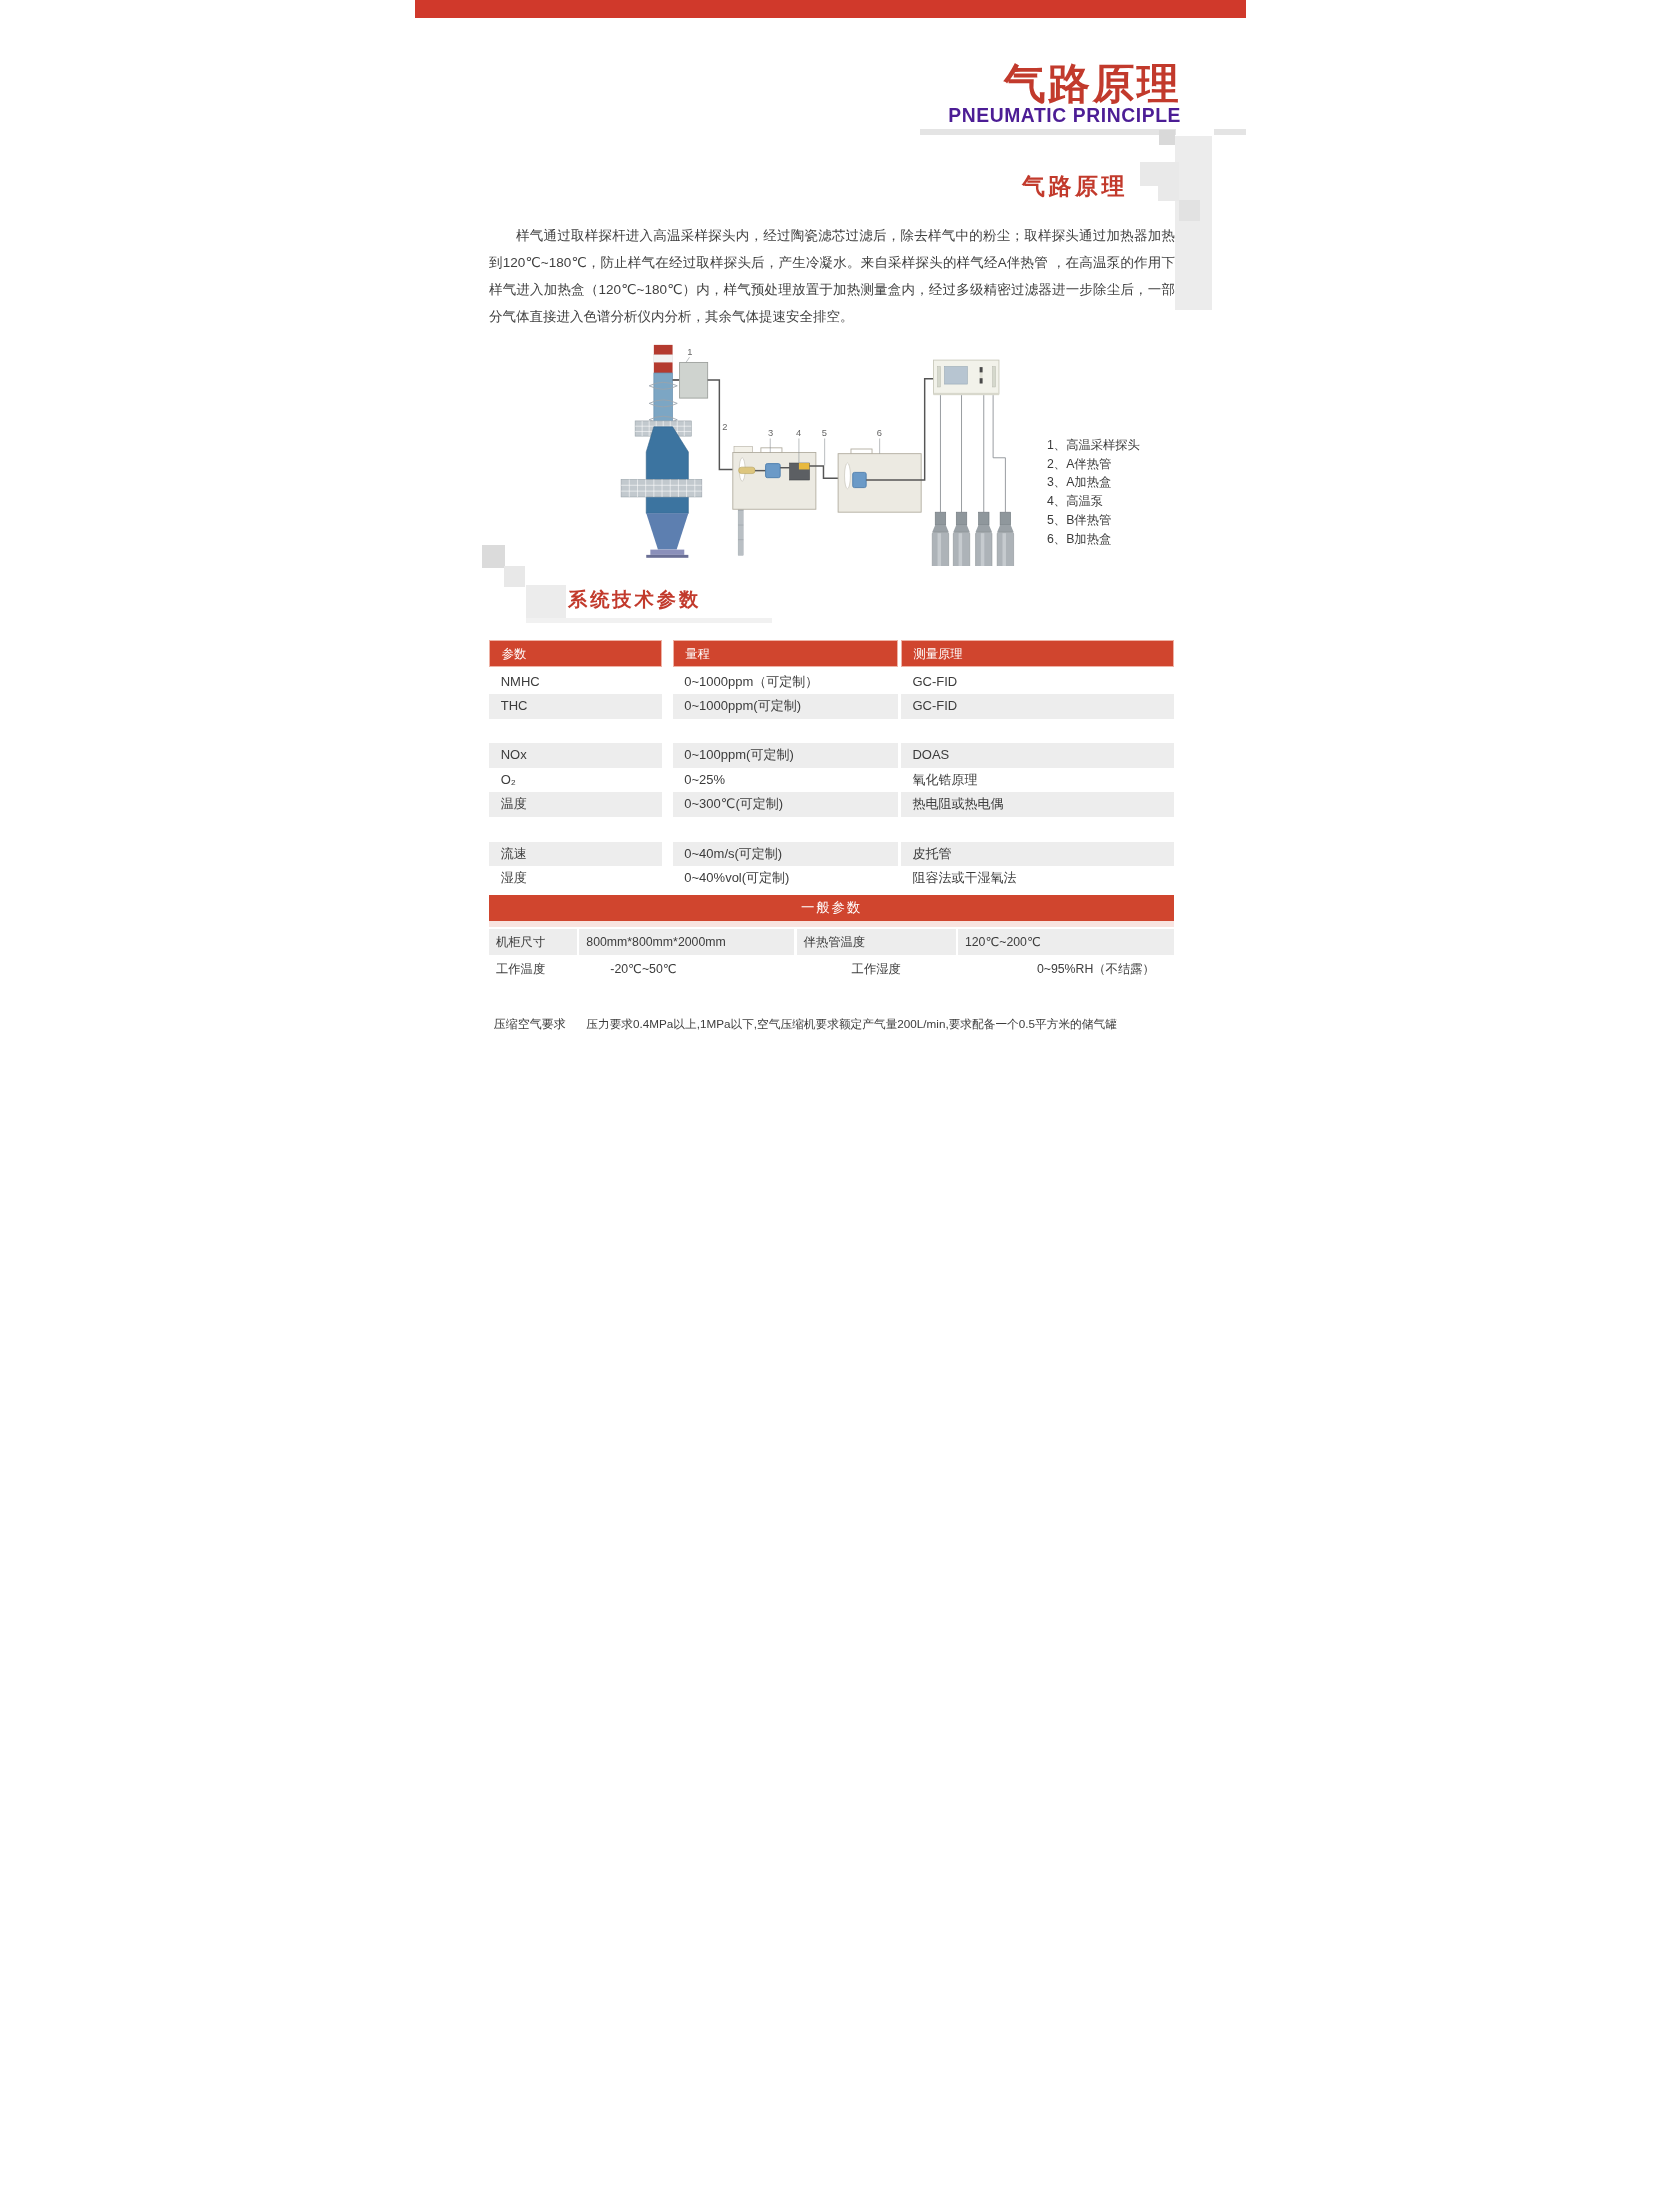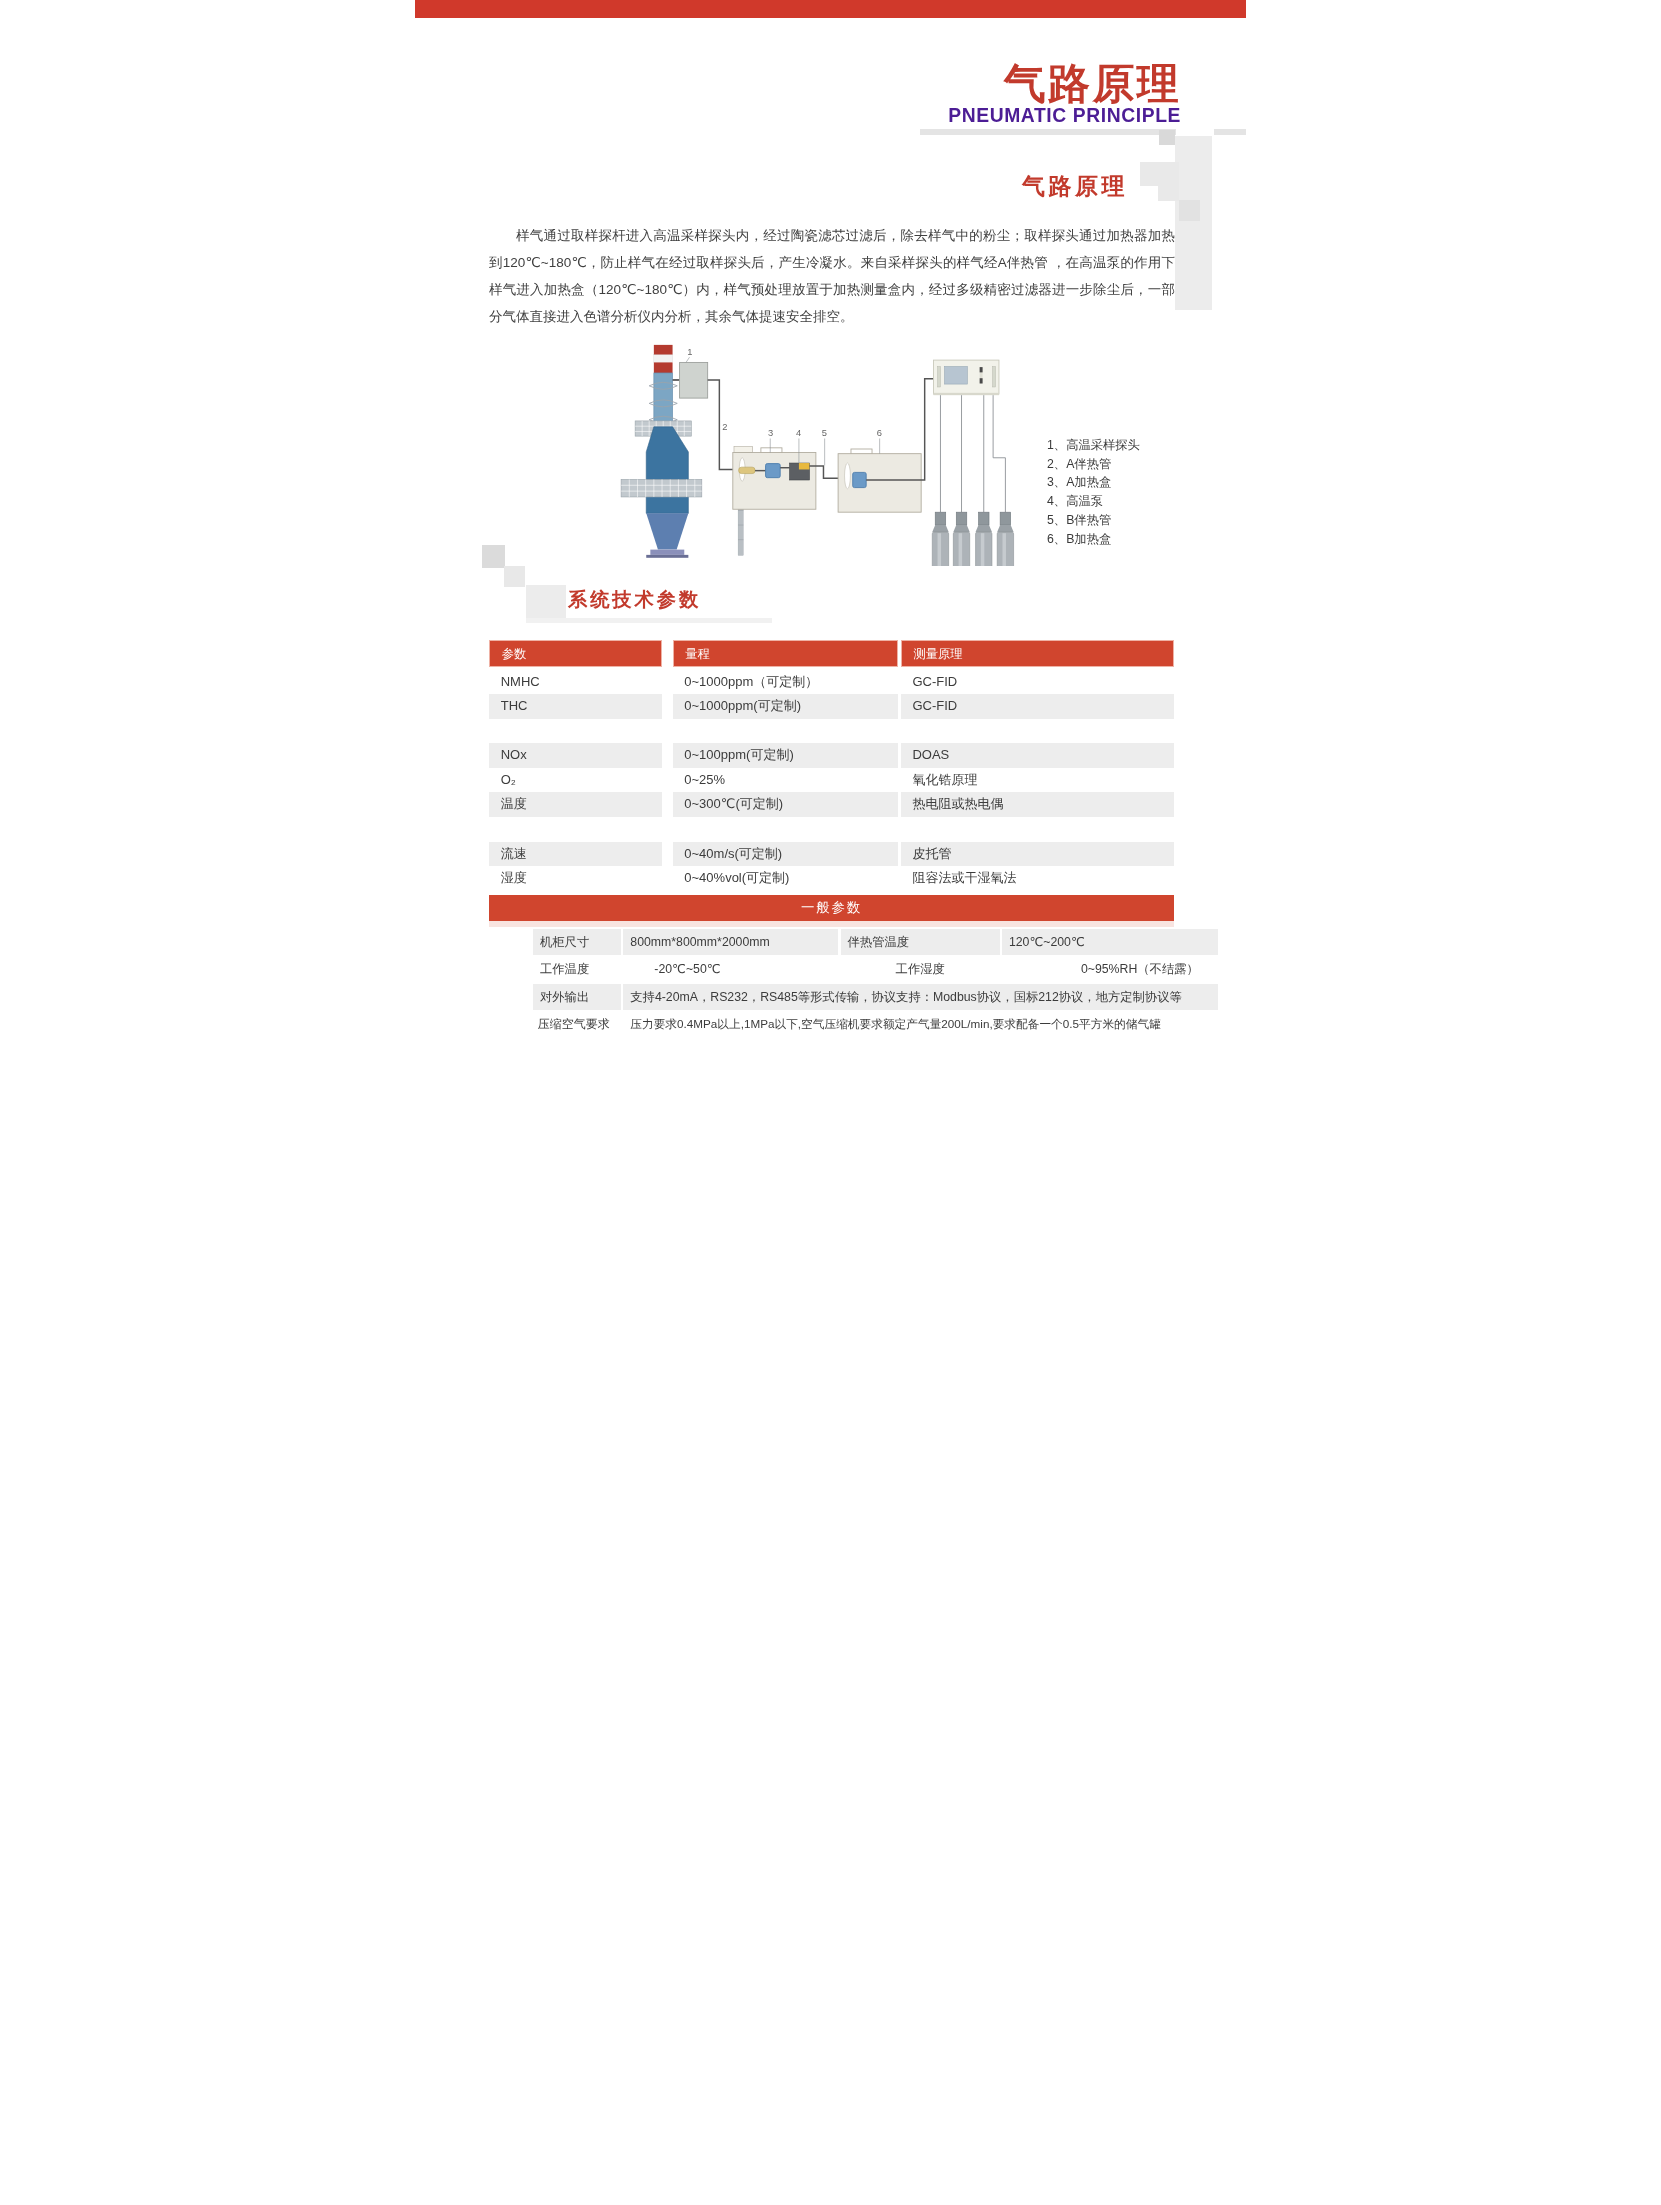--- a/index.html
+++ b/index.html
@@ -20,21 +20,21 @@
   .trow .c2{width:233px;margin-left:11px;}
   .trow .c3{width:282px;margin-left:2.3px;}
   .thead-cell{background:#d0452e;border:1.2px solid #efb2a5;color:#fff;font-size:12.3px;
               height:27px;line-height:27px;padding-left:11.7px;box-sizing:border-box;}
   .tcell{font-size:13px;color:#3c3c3c;height:24.6px;line-height:24.6px;padding-left:11.7px;box-sizing:border-box;white-space:nowrap;overflow:hidden;}
   .row-a .tcell{background:#ffffff;}
   .row-b .tcell{background:#ededed;}
   .banner{left:74px;top:895px;width:685px;height:26px;background:#d0452e;color:#fff;
           font-size:13.5px;line-height:26px;text-align:center;letter-spacing:1.8px;}
   
-  .grow{left:74px;width:771px;display:flex;margin-left:44px;}
+  .grow{left:74px;width:771px;display:flex;}
   .grow .g1{width:88px;}
   .grow .g2{width:215px;margin-left:2.3px;}
   .grow .g3{width:159px;margin-left:2.3px;}
   .grow .g4{width:216px;margin-left:2.3px;}
   .grow .gspan{width:595px;margin-left:2.3px;}
   .gcell{font-size:12.3px;color:#3c3c3c;height:26px;line-height:26px;padding-left:7px;box-sizing:border-box;white-space:nowrap;overflow:hidden;}
   .grow-a .gcell{background:#ededed;}
   .grow-b .gcell{background:#ffffff;}
   svg text{font-family:"Liberation Sans","DejaVu Sans",sans-serif;}
 </style>
@@ -242,23 +242,19 @@
     <div class="g2 gcell">800mm*800mm*2000mm</div>
     <div class="g3 gcell">伴热管温度</div>
     <div class="g4 gcell">120℃~200℃</div>
   </div>
   <div class="abs grow grow-b" style="top:956px;gap:24px;">
     <div class="g1 gcell">工作温度</div>
     <div class="g2 gcell">-20℃~50℃</div>
     <div class="g3 gcell">工作湿度</div>
     <div class="g4 gcell">0~95%RH（不结露）</div>
   </div>
-  <div class="abs grow grow-a" style="top:984px;">
-    <div class="g1 gcell">对外输出</div>
-    <div class="gspan gcell">支持4-20mA，RS232，RS485等形式传输，协议支持：Modbus协议，国标212协议，地方定制协议等</div>
-  </div>
   <div class="abs grow grow-b" style="top:1011px;">
     <div class="g1 gcell" style="font-size:12px;padding-left:4.7px;">压缩空气要求</div>
     <div class="gspan gcell" style="font-size:11.7px;">压力要求0.4MPa以上,1MPa以下,空气压缩机要求额定产气量200L/min,要求配备一个0.5平方米的储气罐</div>
   </div>
 
 </div>
 
 
 </body></html>

